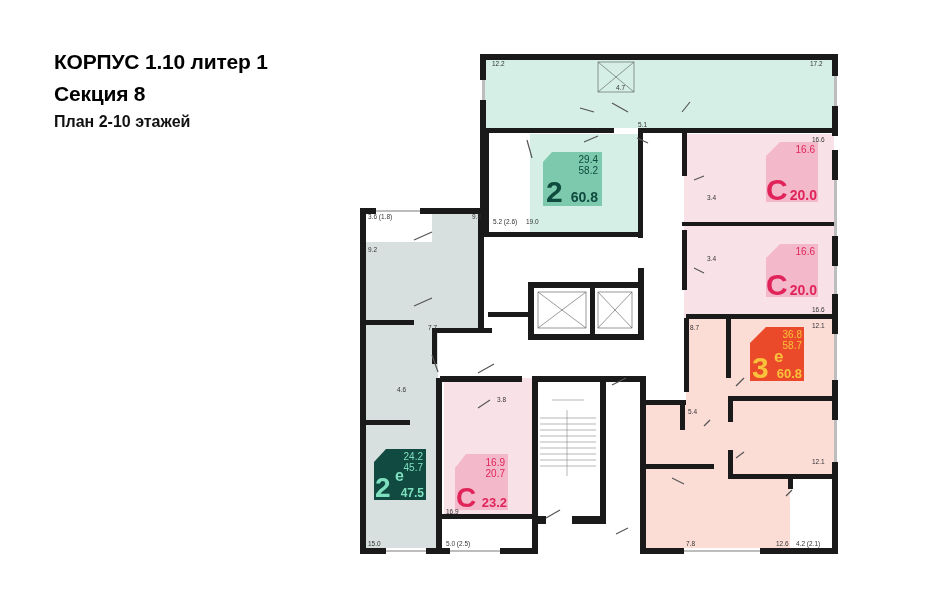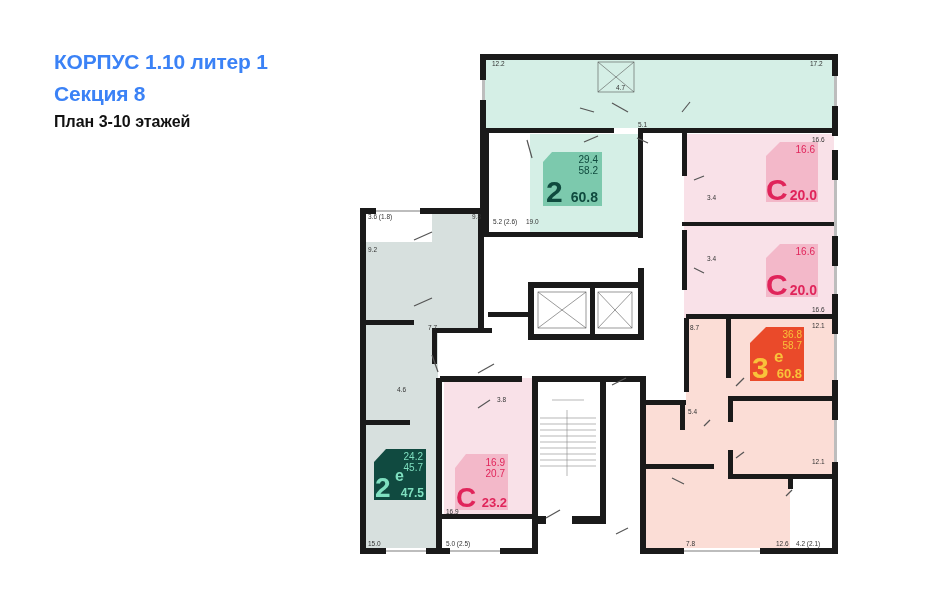--- a/index.html
+++ b/index.html
@@ -1,31 +1,31 @@
 <!DOCTYPE html>
 <html><head>
 <meta charset="utf-8">
 <style>
   html,body{margin:0;padding:0;background:#fff;}
   body{width:941px;height:600px;position:relative;overflow:hidden;font-family:"Liberation Sans",sans-serif;}
-  .title{position:absolute;left:54px;color:#3b82f6;font-weight:bold;font-size:21px;letter-spacing:-0.2px;}
+  .title{position:absolute;left:54px;color:#000000;font-weight:bold;font-size:21px;letter-spacing:-0.2px;}
   .t1{top:50px;}
   .t2{top:82px;}
   .t3{position:absolute;left:54px;top:113px;font-size:16px;font-weight:bold;color:#111;}
   svg{position:absolute;left:0;top:0;}
   .lbl{font-family:"Liberation Sans",sans-serif;font-size:6.5px;fill:#333;}
   .badge-sm{font-family:"Liberation Sans",sans-serif;font-size:10px;}
   .badge-big{font-family:"Liberation Sans",sans-serif;font-weight:bold;}
 </style>
 </head>
 <body>
 
 <div class="title t1">КОРПУС 1.10 литер 1</div>
 <div class="title t2">Секция 8</div>
-<div class="t3">План 3-10 этажей</div>
+<div class="t3">План 2-10 этажей</div>
 
 <svg width="941" height="600" viewBox="0 0 941 600">
 
   <rect x="484" y="58" width="350" height="70" fill="#d5efe6"></rect>
 
   <rect x="488" y="134" width="150" height="98" fill="#d5efe6"></rect>
   <rect x="488" y="134" width="42" height="98" fill="#ffffff"></rect>
 
   <rect x="684" y="134" width="150" height="92" fill="#f9e1e8"></rect>
   <rect x="684" y="226" width="150" height="92" fill="#f9e1e8"></rect>

